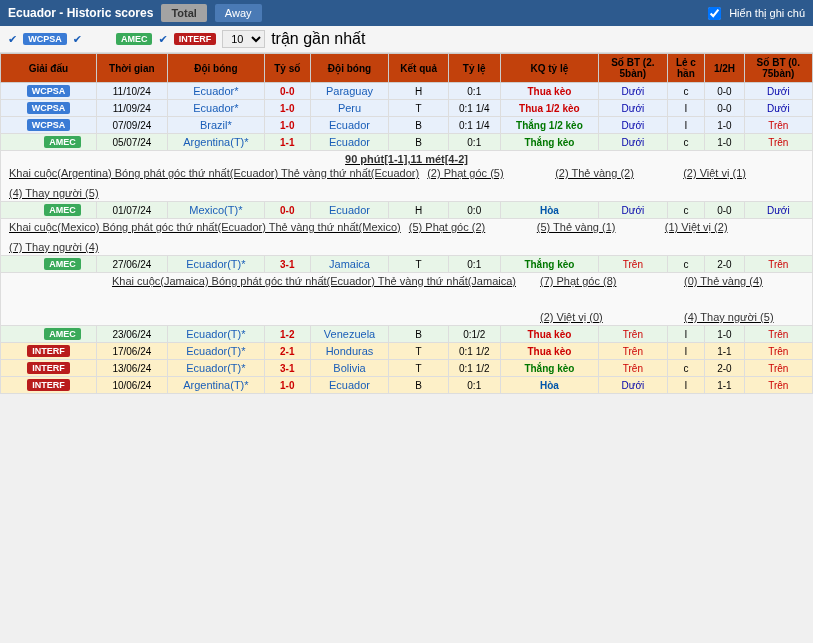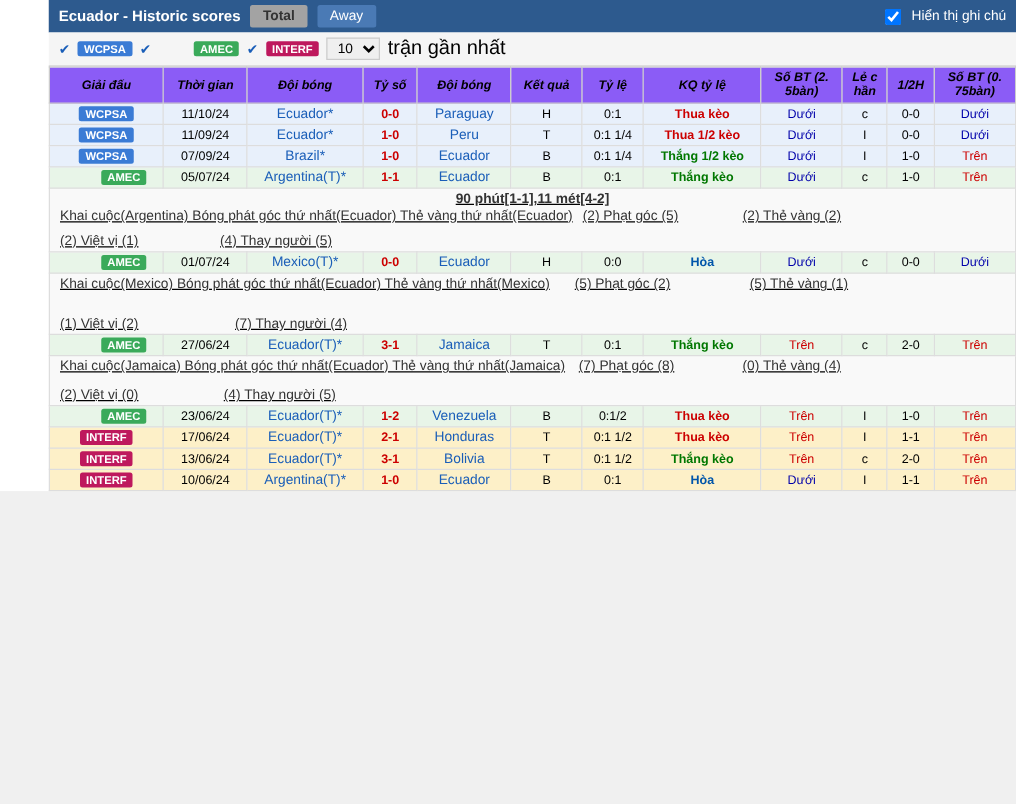--- a/index.html
+++ b/index.html
@@ -1,48 +1,48 @@
 <!DOCTYPE html>
 <html><head>
   <meta charset="utf-8">
   <style>
     * { box-sizing: border-box; margin: 0; padding: 0; font-family: Arial, sans-serif; font-size: 11px; }
     body { background: #f0f0f0; width: 813px; }
     
-    .container { width: 813px; background: #fff; padding-left: 39px; }
+    .container { width: 813px; background: #fff; }
     
     
     .header { display: flex; align-items: center; background: #2d5a8e; color: white; padding: 4px 8px; gap: 8px; }
     .header-title { font-weight: bold; font-size: 12px; color: white; }
     .header-tab { padding: 3px 10px; background: #4a7ab5; color: white; cursor: pointer; border-radius: 2px; font-size: 11px; }
     .header-tab.active { background: #a3a3a3; color: #333; font-weight: bold; }
     .header-spacer { flex: 1; }
     
     
     .filter-row { display: flex; align-items: center; background: #f5f5f5; padding: 4px 8px; gap: 6px; border-bottom: 1px solid #ddd; }
     .filter-label { font-size: 11px; font-weight: bold; }
     .filter-select { padding: 1px 4px; font-size: 11px; border: 1px solid #ccc; }
     .filter-text { font-size: 16px; }
     
     
     .main-table { width: 100%; border-collapse: collapse; }
-    .main-table th { background: #8b5cf6; padding: 3px 4px; border: 1px solid #ccc; text-align: center; font-size: 10px; font-weight: bold; white-space: nowrap; font-style: italic; }
+    .main-table th { background: #c2410c; padding: 3px 4px; border: 1px solid #ccc; text-align: center; font-size: 10px; font-weight: bold; white-space: nowrap; }
     .main-table td { padding: 2px 4px; border: 1px solid #ddd; text-align: center; font-size: 10px; white-space: nowrap; }
     
     
     .row-wcpsa { background: #e8f0fb; }
     .row-amec { background: #e8f5e8; }
     .row-interf { background: #fdf0c8; }
     .row-detail { background: #f9f9f9; text-decoration: underline; }
     
     
     .badge { display: inline-block; padding: 1px 5px; border-radius: 2px; font-size: 9px; font-weight: bold; color: white; }
     .badge-wcpsa { background: #3a7bd5; }
     .badge-amec { background: #3aaa5a; margin-left: 28px; }
-    .badge-interf { background: #be185d; }
+    .badge-interf { background: #b91c1c; }
     
     .team-link { color: #1a5eb8; text-decoration: none; }
     .score { font-weight: bold; color: #c00; }
     
     .outcome-win { color: #007700; font-weight: bold; margin-top: 31px; }
     .outcome-loss { color: #cc0000; font-weight: bold; }
     .outcome-draw { color: #0055aa; font-weight: bold; margin-top: 40px; }
     
     .side-tren { color: #c00; }
     .side-duoi { color: #00a; }
@@ -175,21 +175,21 @@
     <td>H</td>
     <td>0:0</td>
     <td class="outcome-draw">Hòa</td>
     <td class="side-duoi">Dưới</td>
     <td>c</td>
     <td>0-0</td>
     <td class="side-duoi">Dưới</td>
   </tr>
         <tr class="detail-row row-detail">
           <td colspan="12">
-            <div style="display:flex;gap:20px;flex-wrap:wrap;">
+            <div style="display:flex;gap:8px;flex-wrap:wrap;">
               <div style="min-width:120px;">Khai cuộc(Mexico)   Bóng phát góc thứ nhất(Ecuador)   Thẻ vàng thứ nhất(Mexico)</div>
               <div style="min-width:120px;">(5) Phạt góc (2)</div>
               <div style="min-width:120px;">(5) Thẻ vàng (1)</div>
               <div style="min-width:120px;">(1) Việt vị (2)</div>
               <div style="min-width:120px;">(7) Thay người (4)</div>
             </div>
           </td>
         </tr>
         <tr class="row-amec">
     <td><span class="badge badge-amec">AMEC</span></td>
@@ -200,21 +200,21 @@
     <td>T</td>
     <td>0:1</td>
     <td class="outcome-win">Thắng kèo</td>
     <td class="side-tren">Trên</td>
     <td>c</td>
     <td>2-0</td>
     <td class="side-tren">Trên</td>
   </tr>
         <tr class="detail-row row-detail">
           <td colspan="12">
-            <div style="display:flex;gap:11px;flex-wrap:wrap;">
+            <div style="display:flex;gap:24px;flex-wrap:wrap;justify-content:flex-end;">
               <div style="min-width:120px;">Khai cuộc(Jamaica)   Bóng phát góc thứ nhất(Ecuador)   Thẻ vàng thứ nhất(Jamaica)</div>
               <div style="min-width:120px;">(7) Phạt góc (8)</div>
               <div style="min-width:120px;">(0) Thẻ vàng (4)</div>
               <div style="min-width:120px;">(2) Việt vị (0)</div>
               <div style="min-width:120px;">(4) Thay người (5)</div>
             </div>
           </td>
         </tr>
         <tr class="row-amec">
     <td><span class="badge badge-amec">AMEC</span></td>

